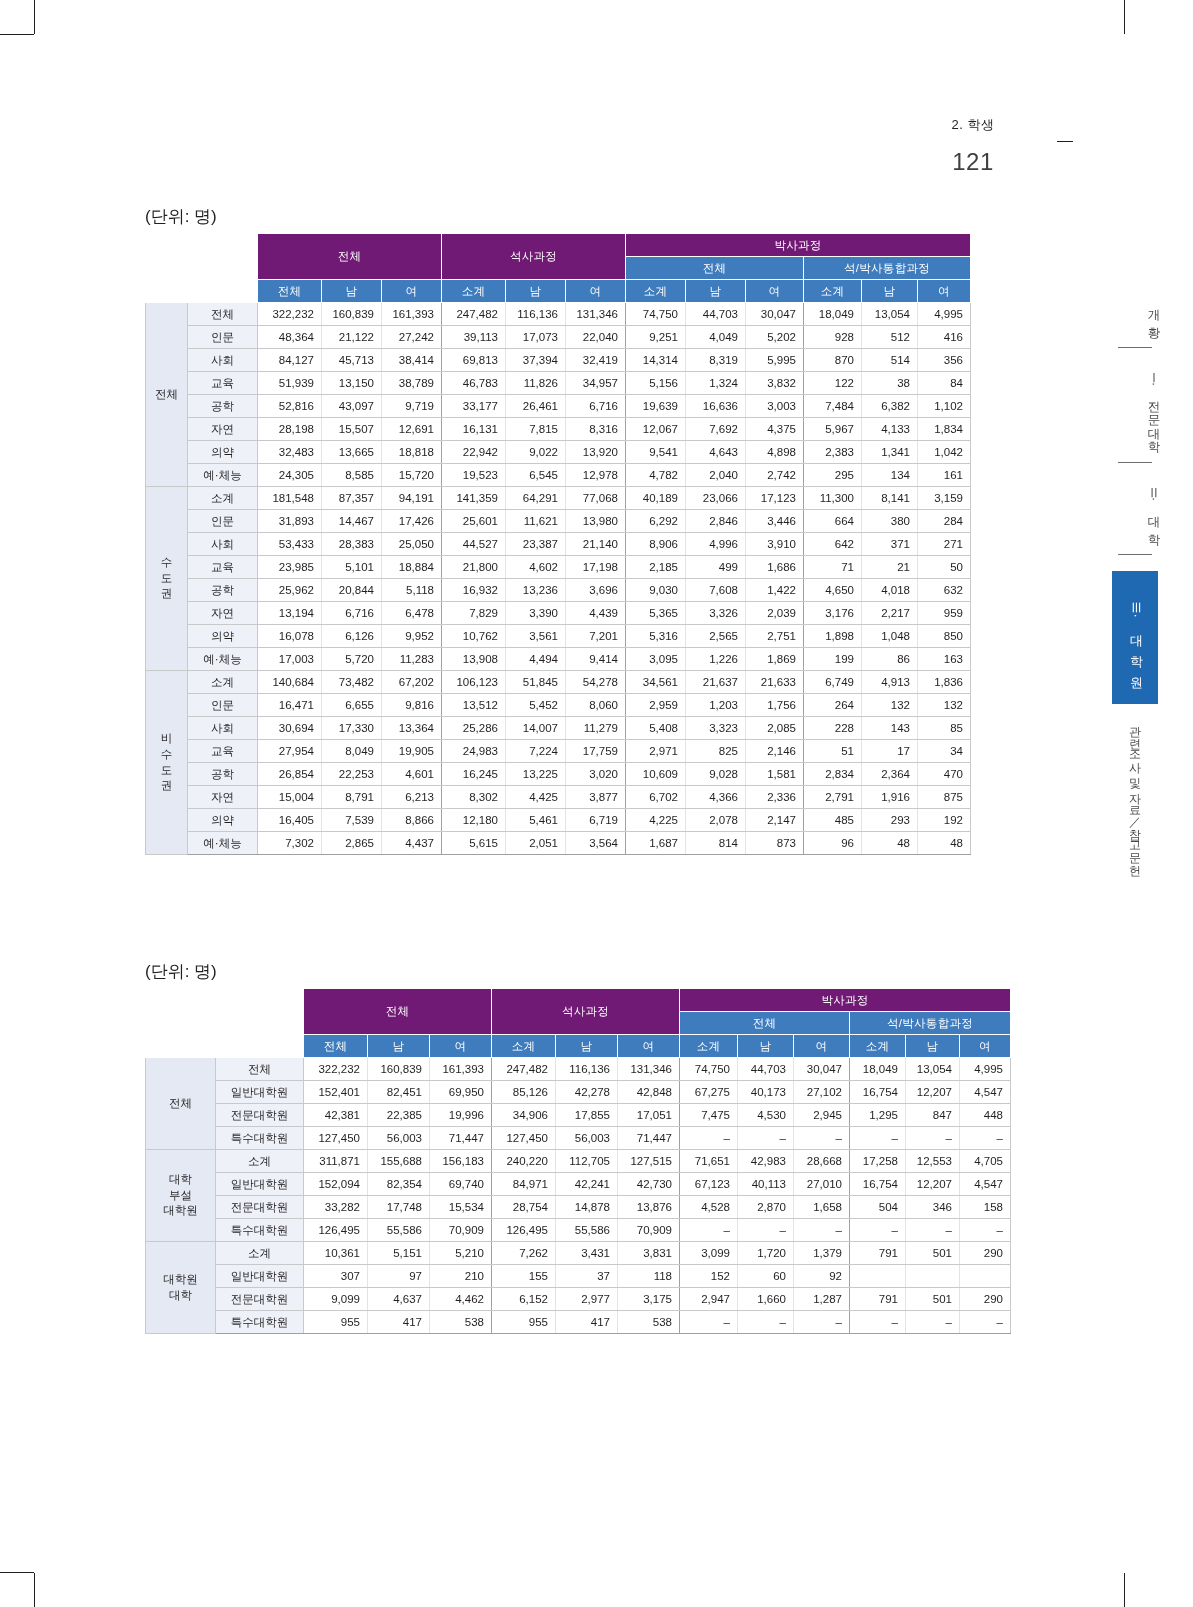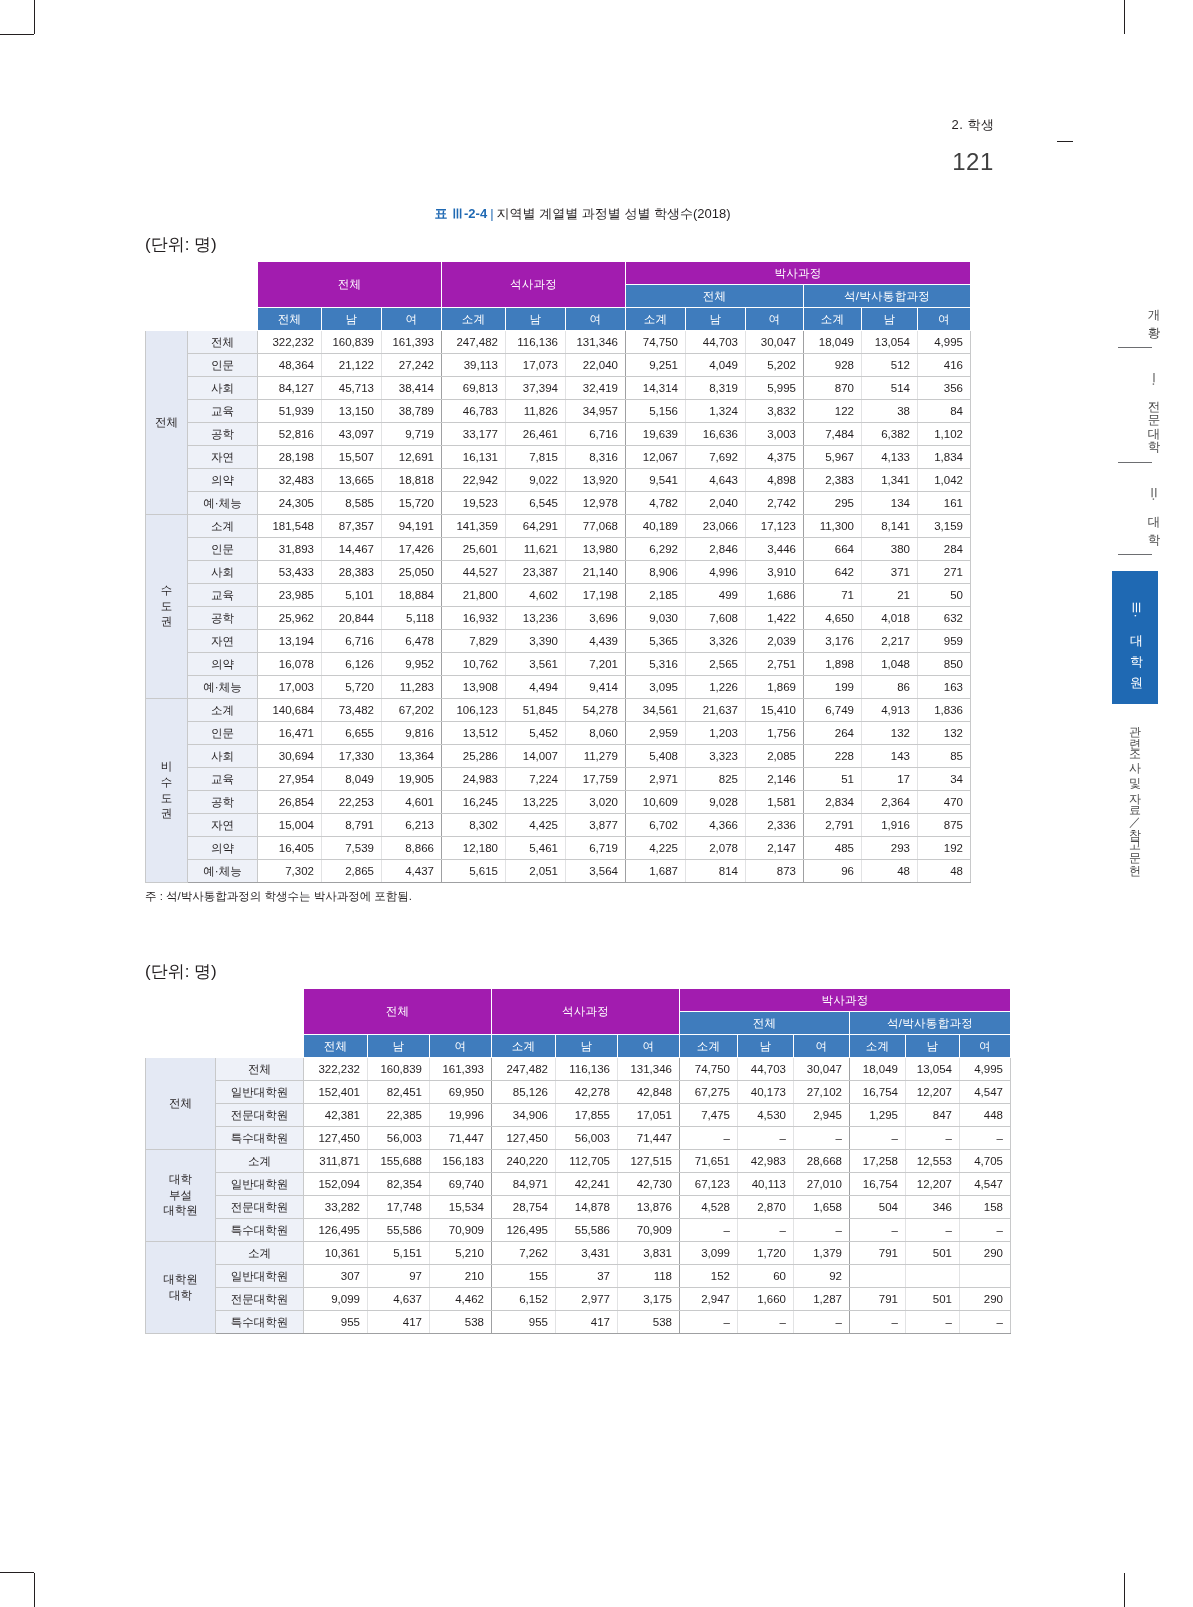--- a/index.html
+++ b/index.html
@@ -95,21 +95,21 @@
   }
   table th, table td {
     border: 1px solid #ffffff;
     padding: 0;
     height: 23px;
     text-align: center;
     vertical-align: middle;
     font-weight: normal;
   }
   thead th {
-    background: #a21caf;
+    background: #701a75;
     color: #ffffff;
     font-size: 11.5px;
     border: 1px solid #ffffff;
     letter-spacing: .3px;
   }
   thead th.hdr-sub { background: #3f7cbd; }
 
   tbody td {
     border-top: 1px solid #c8c9ca;
     border-bottom: 1px solid #c8c9ca;
@@ -177,23 +177,20 @@
     <div class="tab">Ⅱ · 대 학</div>
     <div class="tab-rule"></div>
     <div class="tab-block">
       <div class="tab-active">Ⅲ · 대 학 원</div>
     </div>
     <div class="tab-last">관련조사 및 자료／참고문헌</div>
   </div>
 </div>
 
 <div id="block1">
-  <div class="tbl-caption">
-    <span class="num">표 Ⅲ-2-4</span><span class="bar">|</span><span>지역별 계열별 과정별 성별 학생수(2018)</span>
-  </div>
   <div class="unit">(단위: 명)</div>
   <table id="t1">
     <colgroup>
       <col style="width:42px">
         <col style="width:70px">
       <col style="width:64px">
         <col style="width:60px">
         <col style="width:60px">
       <col style="width:64px">
         <col style="width:60px">
@@ -479,21 +476,21 @@
           <td class="grouplabel" rowspan="8"><span class="vert">비<br>수<br>도<br>권</span></td>
           <td class="rowlabel">소계</td>
           <td class="num grp">140,684</td>
           <td class="num">73,482</td>
           <td class="num">67,202</td>
           <td class="num grp">106,123</td>
           <td class="num">51,845</td>
           <td class="num">54,278</td>
           <td class="num grp">34,561</td>
           <td class="num">21,637</td>
-          <td class="num">15,410</td>
+          <td class="num">21,633</td>
           <td class="num grp">6,749</td>
           <td class="num">4,913</td>
           <td class="num last">1,836</td>
         </tr>
         <tr>
           <td class="rowlabel">인문</td>
           <td class="num grp">16,471</td>
           <td class="num">6,655</td>
           <td class="num">9,816</td>
           <td class="num grp">13,512</td>
@@ -591,21 +588,20 @@
           <td class="num">3,564</td>
           <td class="num grp">1,687</td>
           <td class="num">814</td>
           <td class="num">873</td>
           <td class="num grp">96</td>
           <td class="num">48</td>
           <td class="num last">48</td>
         </tr>
       </tbody>
   </table>
-  <div class="note">주 : 석/박사통합과정의 학생수는 박사과정에 포함됨.</div>
 </div>
 
 <div id="block2">
   <div class="unit">(단위: 명)</div>
   <table id="t2">
     <colgroup>
       <col style="width:70px">
         <col style="width:88px">
       <col style="width:64px">
         <col style="width:62px">

